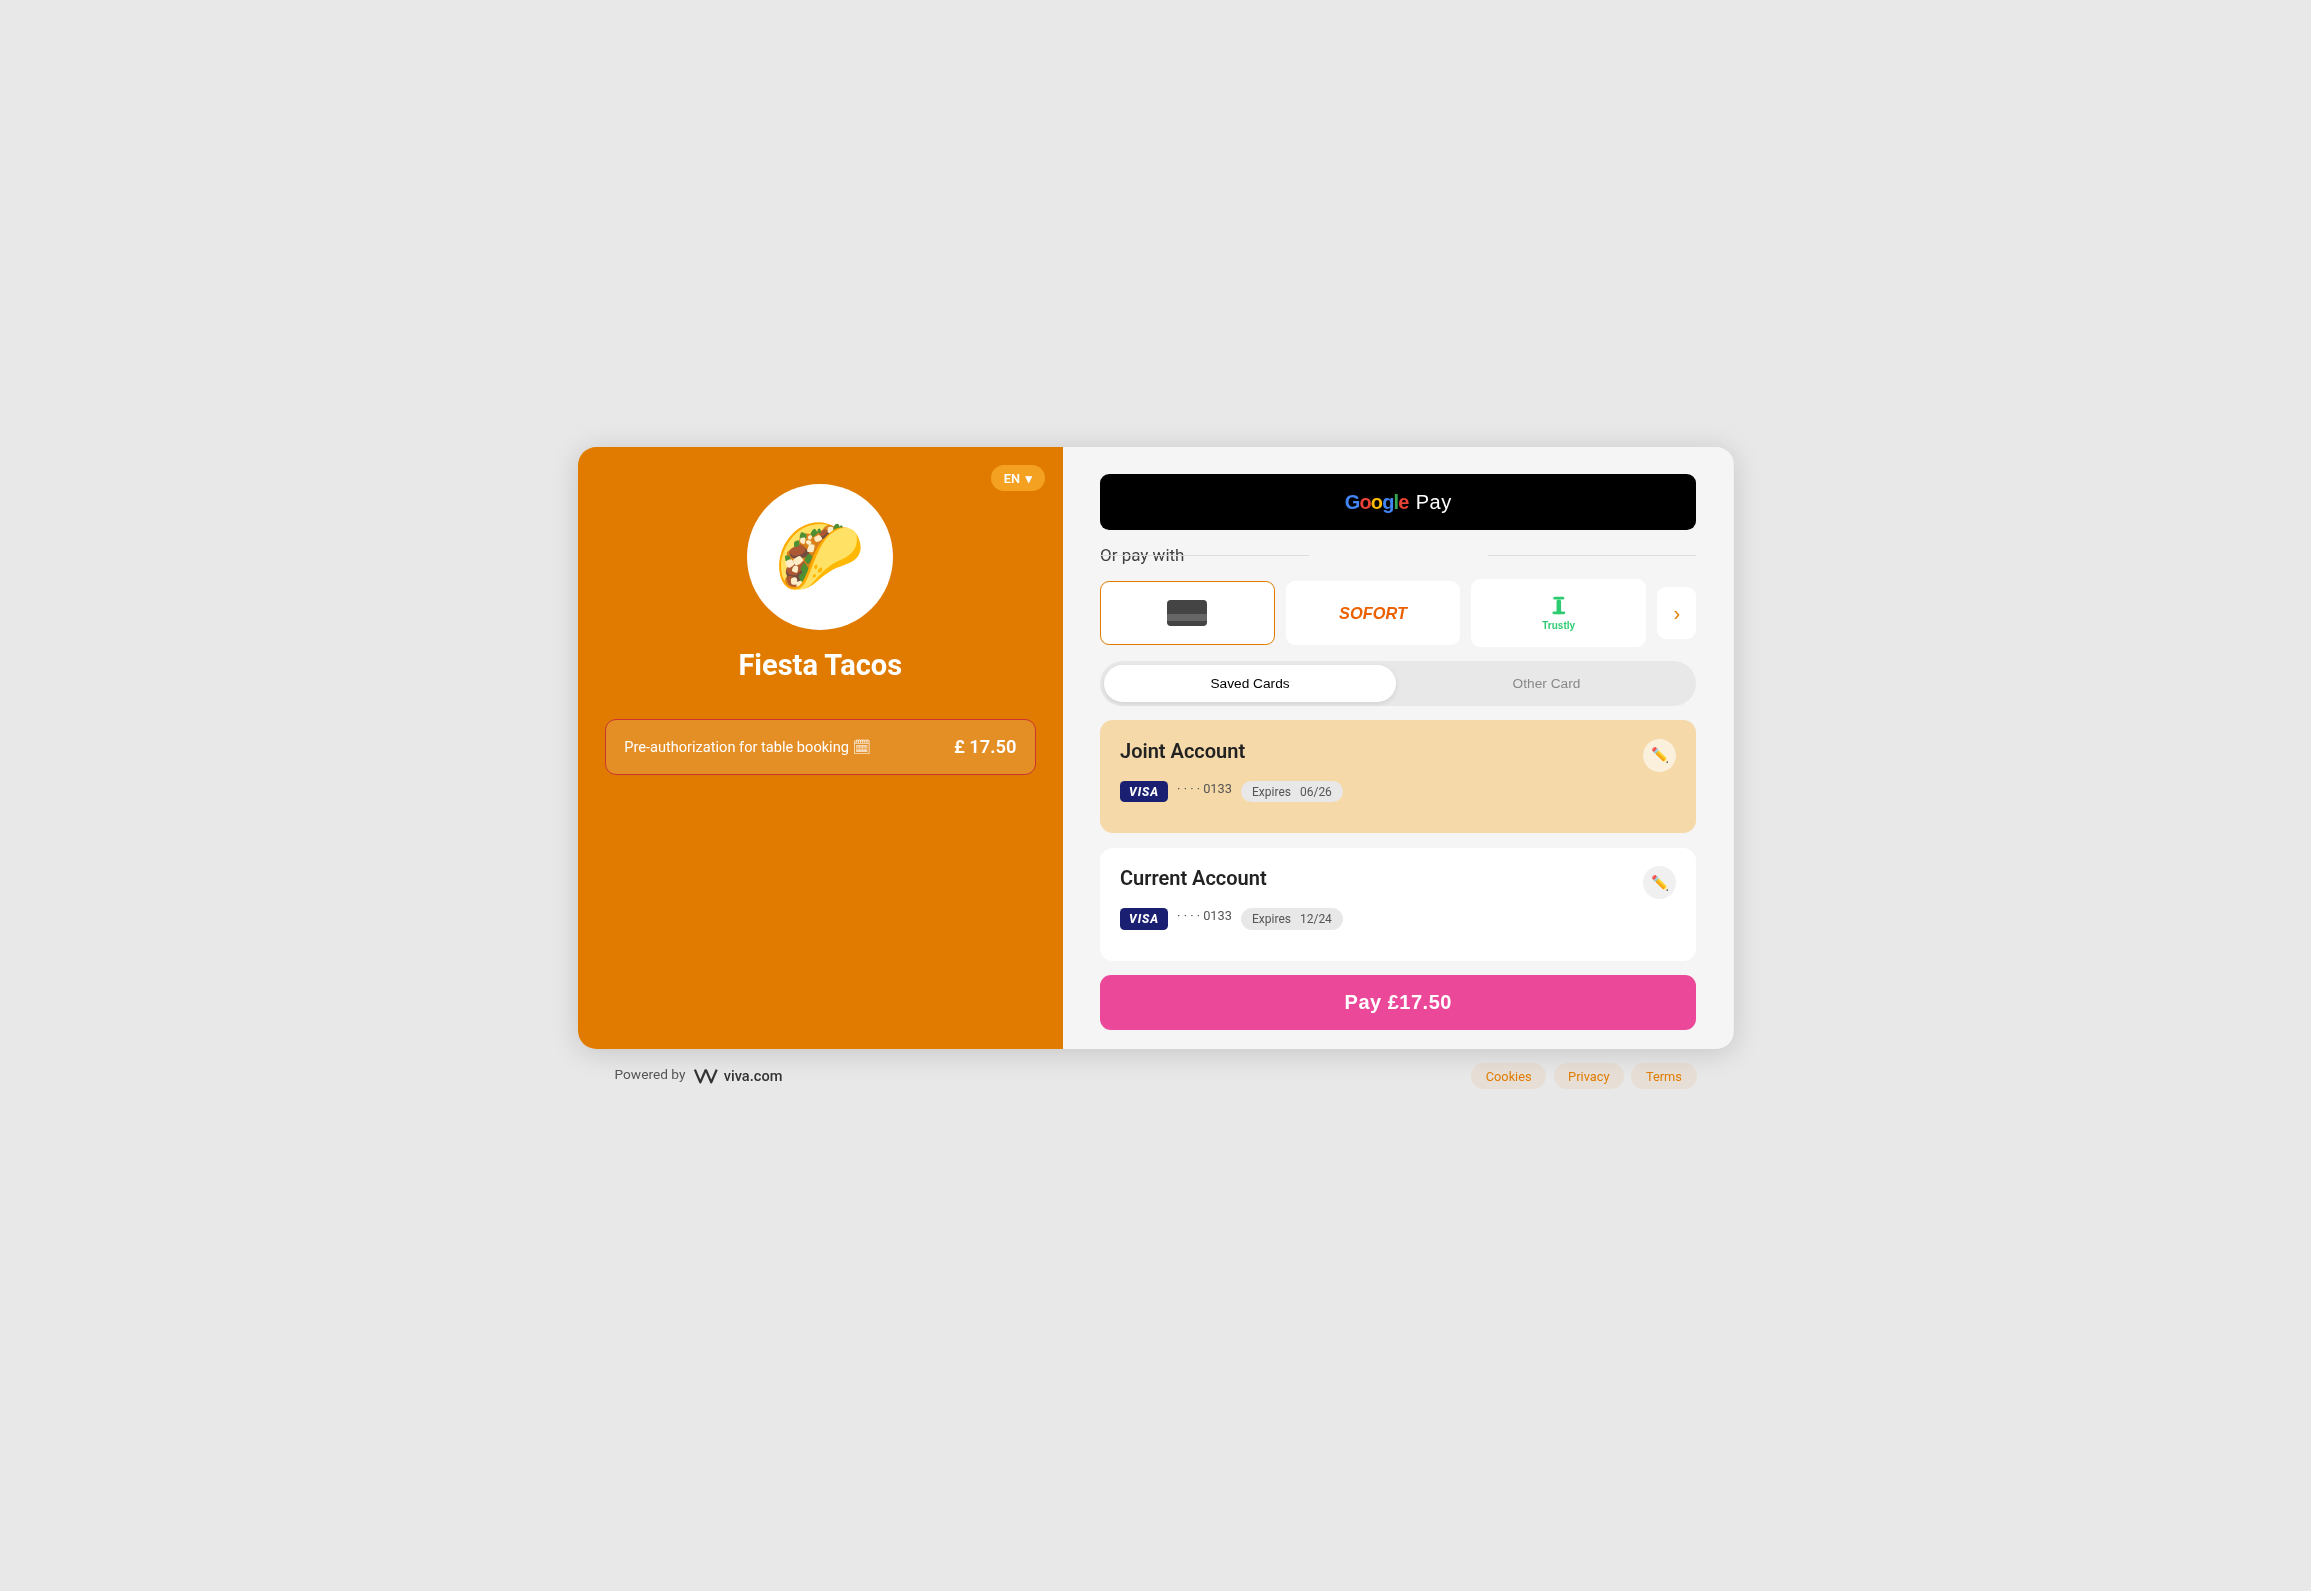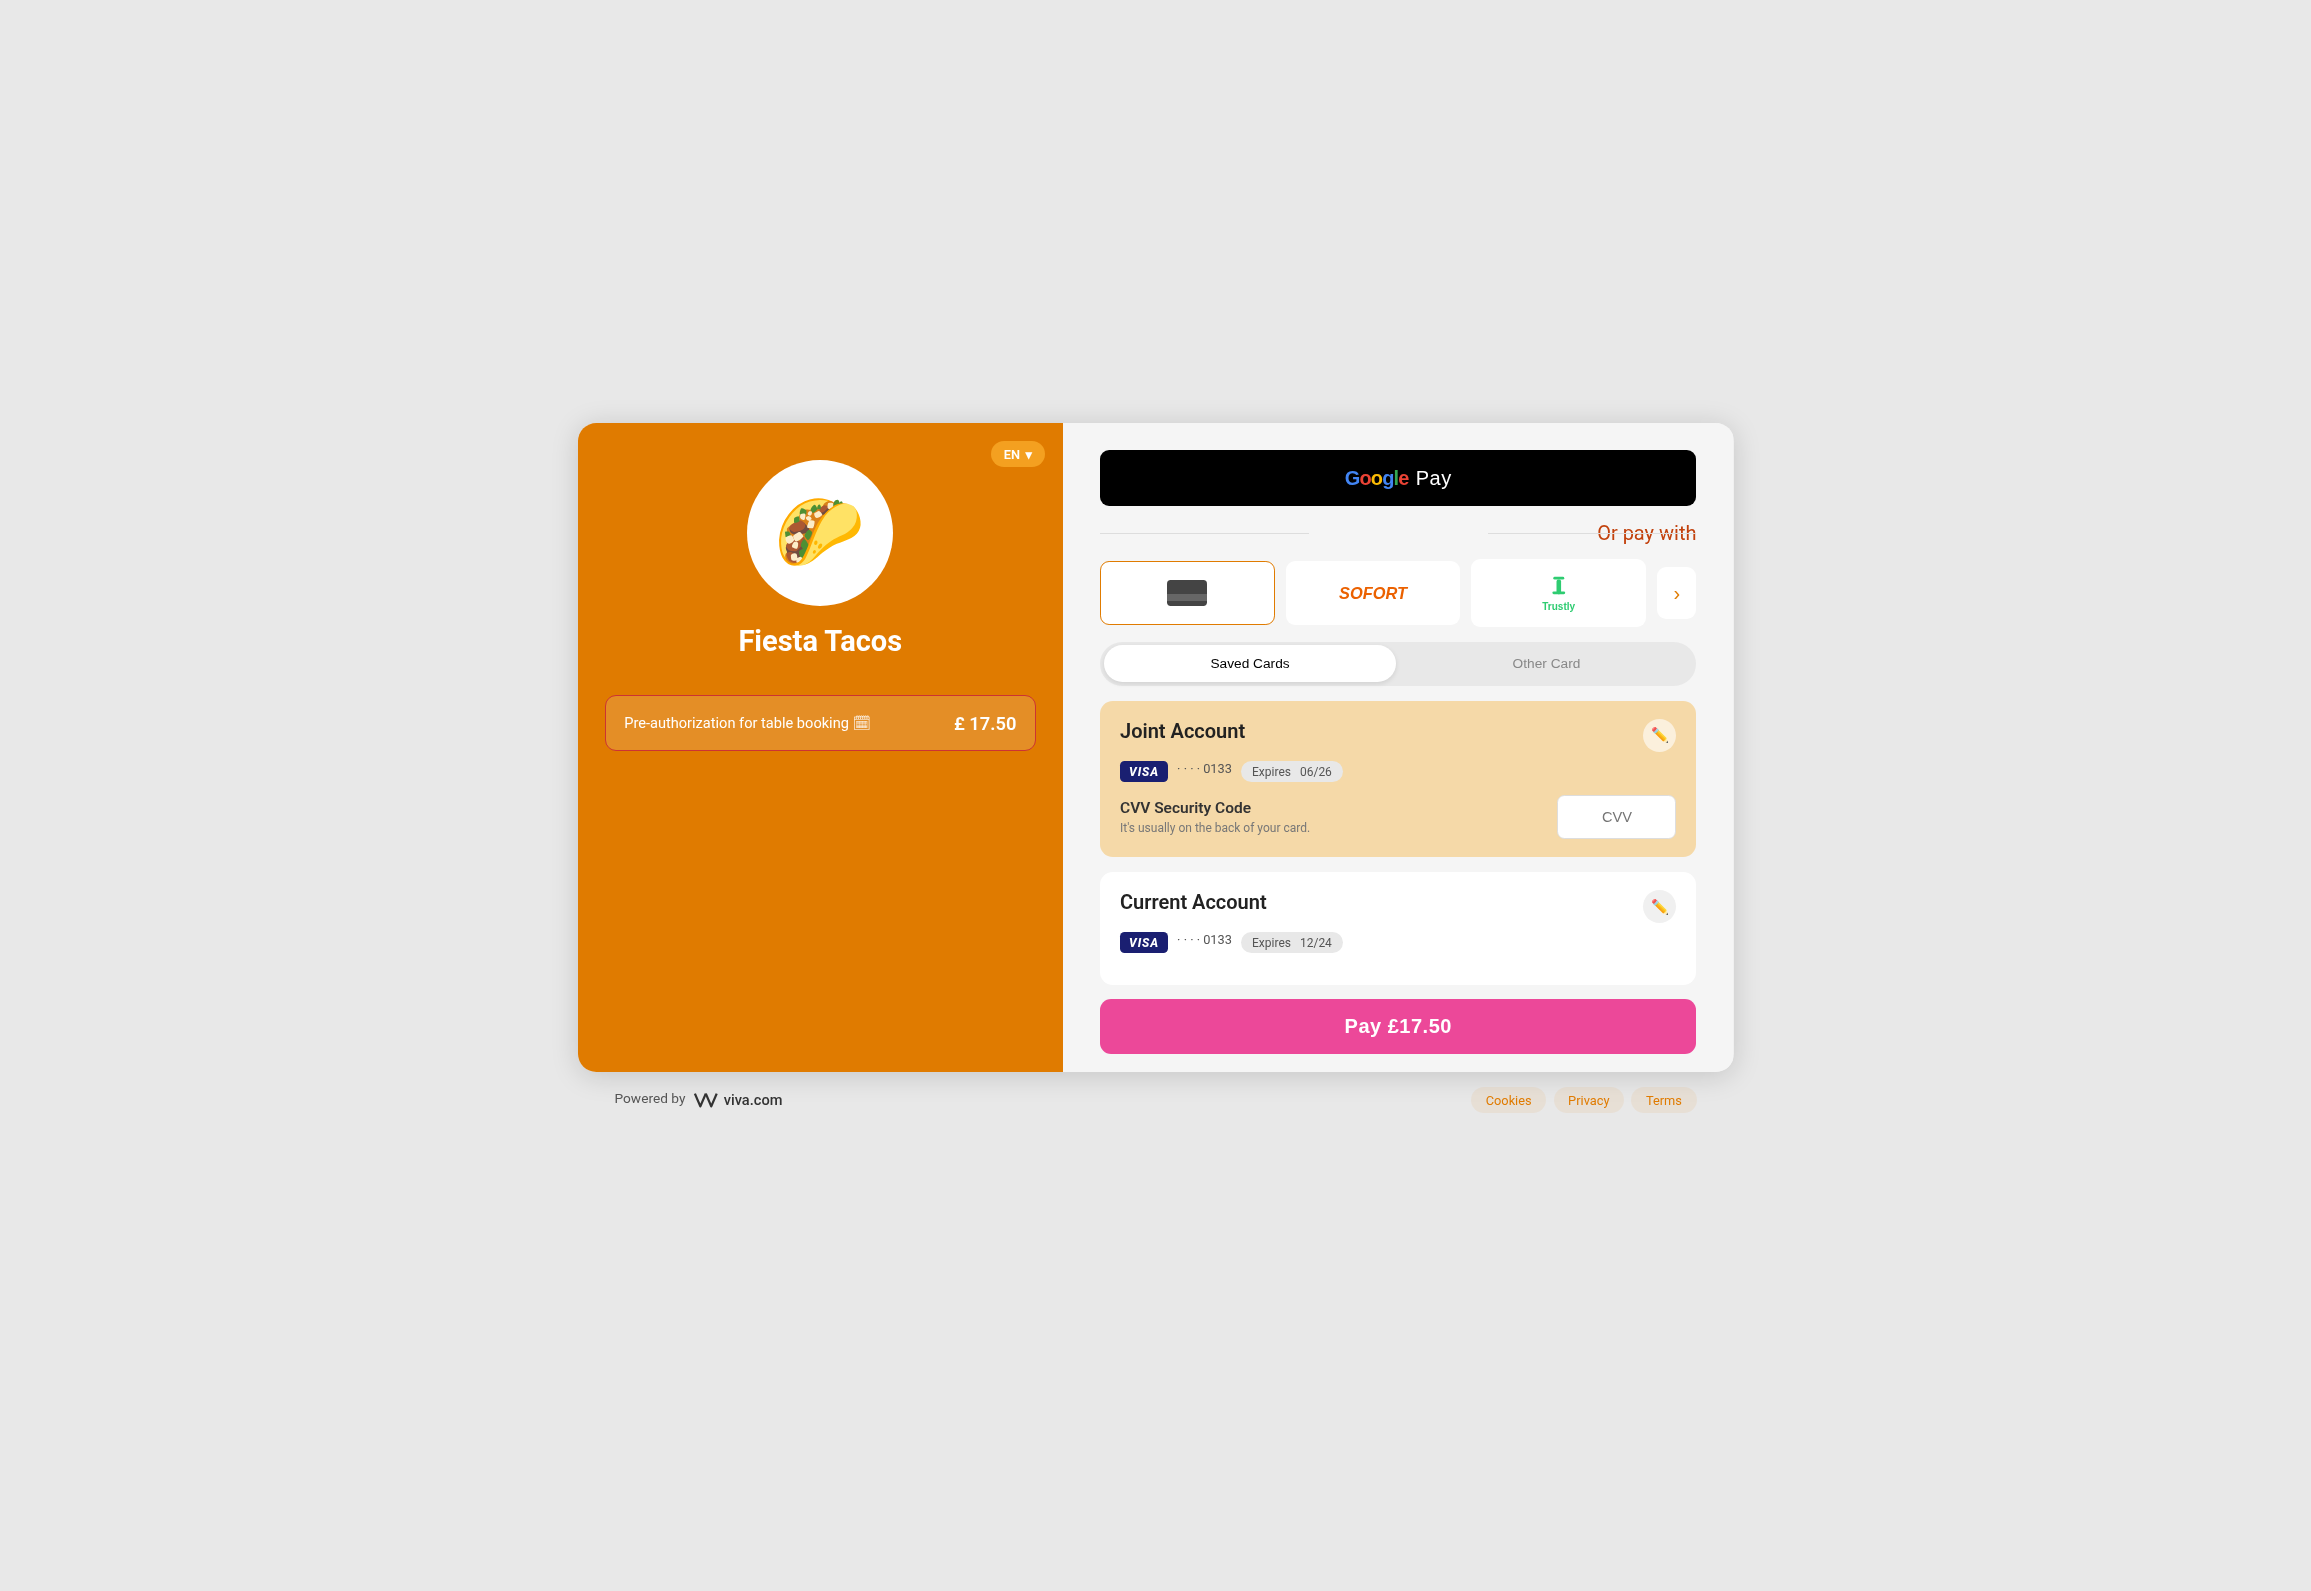--- a/index.html
+++ b/index.html
@@ -120,23 +120,23 @@
       border: none;
       width: 100%;
     }
     .gpay-text {
       color: white;
       font-size: 20px;
       font-weight: 400;
       letter-spacing: 0.5px;
     }
     .or-pay-with {
-      text-align: right;
-      color: #c2410c;
-      font-size: 20px;
+      text-align: left;
+      color: #404040;
+      font-size: 17px;
       position: relative;
     }
     .or-pay-with::before, .or-pay-with::after {
       content: '';
       position: absolute;
       top: 50%;
       width: 35%;
       height: 0.9px;
       background: #ddd;
     }
@@ -439,27 +439,20 @@
         </div>
         <div class="card-details-row">
           <span class="visa-badge">VISA</span>
           <span class="card-mask">· · · · 0133</span>
           <span class="expires-badge">
             <span>Expires</span>
             &nbsp;
             <span>06/26</span>
           </span>
         </div>
-        <div class="cvv-section">
-          <div class="cvv-info">
-            <h4>CVV Security Code</h4>
-            <p>It's usually on the back of your card.</p>
-          </div>
-          <input class="cvv-input" type="text" placeholder="CVV" style="">
-        </div>
       </div>
 
       <div class="card-item secondary">
         <div class="card-header">
           <span class="card-account-name">Current Account</span>
           <button class="edit-icon-btn" style="background:#f0f0f0;">
             <span>✏️</span>
           </button>
         </div>
         <div class="card-details-row">

